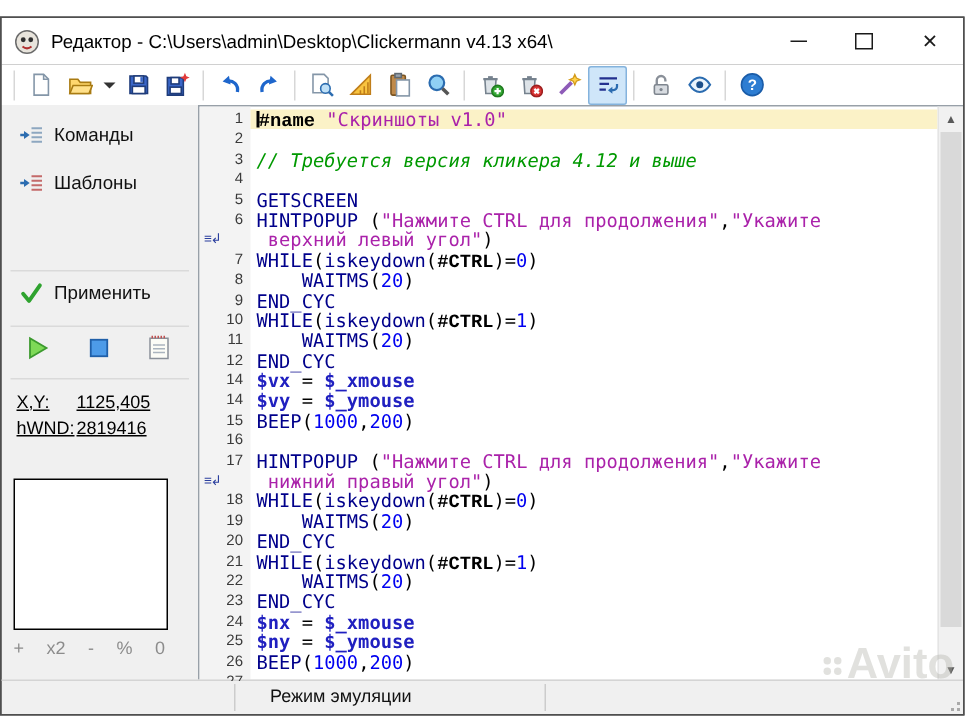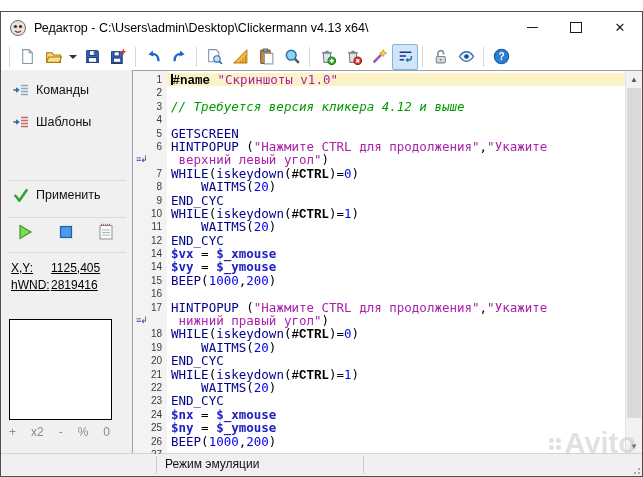--- a/index.html
+++ b/index.html
@@ -64,21 +64,21 @@
   .scrollbar{position:absolute;top:0;right:0;bottom:0;width:17px;background:#f1f1f1;border-left:1px solid #e4e4e4;box-sizing:border-box;}
   .sb-btn{height:16px;display:flex;align-items:center;justify-content:center;color:#5a5a5a;font-size:8px;}
   .sb-btn.down{position:absolute;bottom:0;left:0;right:0;}
   .sb-thumb{position:absolute;top:17px;left:1px;right:1px;height:330px;background:#d9d9d9;}
 
   
   .statusbar{position:absolute;left:0;right:0;bottom:0;height:22px;background:#f0f0f0;border-top:1px solid #d4d4d4;font-size:12px;color:#111;}
   .sb-div{position:absolute;top:2px;bottom:2px;width:1px;background:#cccccc;}
   .sb-div.d1{left:155px;}
   .sb-div.d2{left:362px;}
-  .status-text{position:absolute;left:164px;top:0;line-height:21px;}
+  .status-text{position:absolute;left:179px;top:0;line-height:21px;}
   .grip{position:absolute;right:2px;bottom:2px;width:10px;height:10px;}
   .grip i{position:absolute;width:2px;height:2px;background:#aaa;}
   .grip i:nth-child(1){right:0;bottom:0;}
   .grip i:nth-child(2){right:4px;bottom:0;}
   .grip i:nth-child(3){right:0;bottom:4px;}
 
   
   .watermark{position:absolute;right:6px;bottom:16px;display:flex;align-items:center;gap:3px;
     font-size:29px;font-weight:bold;color:rgba(175,175,168,0.38);pointer-events:none;z-index:60;}
   .wm-dots{width:5px;height:5px;border-radius:50%;background:rgba(175,175,168,0.38);

